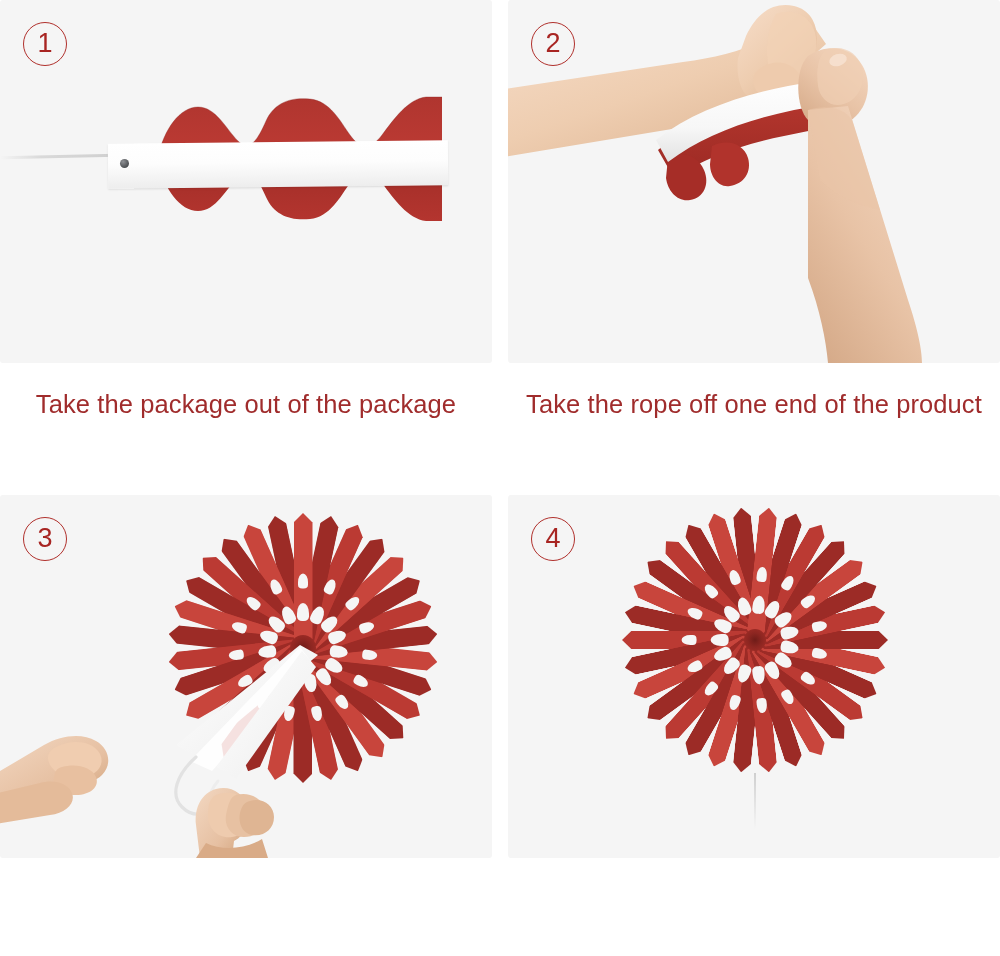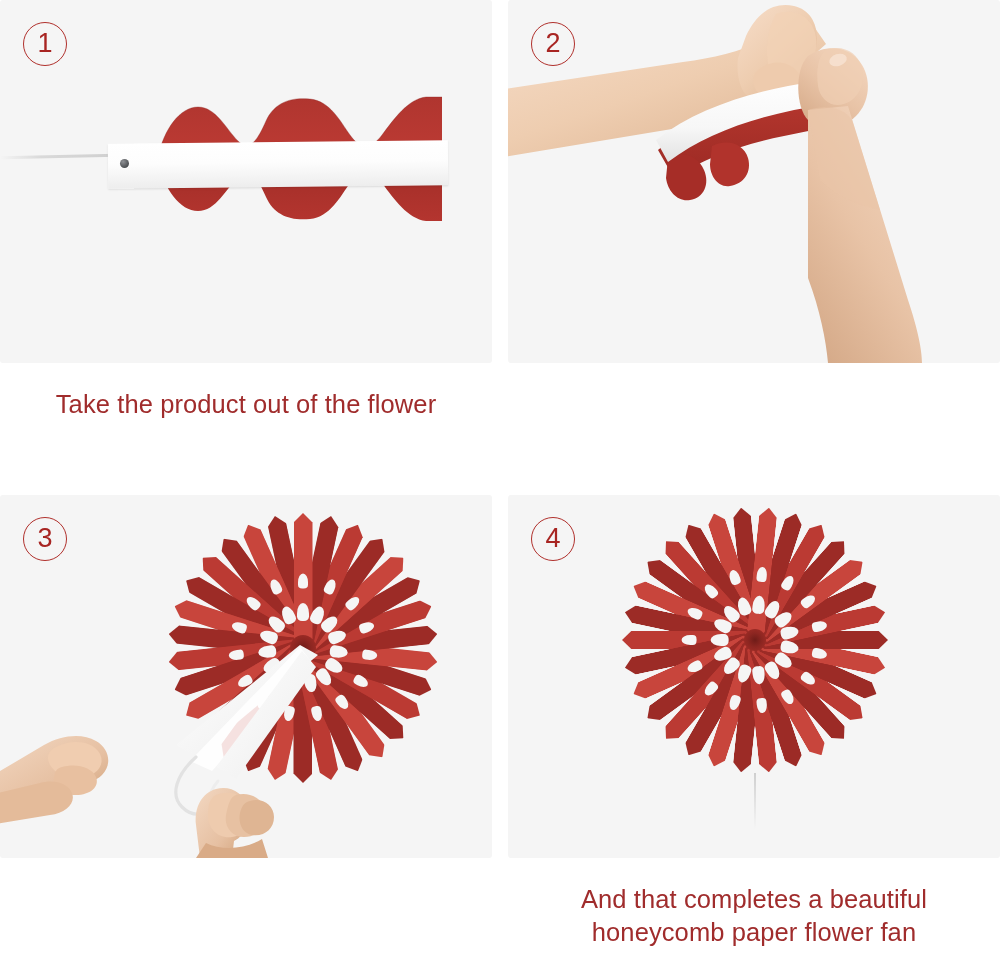--- a/index.html
+++ b/index.html
@@ -132,21 +132,21 @@
         </svg>
 
         <div class="string"></div>
         <div class="card"></div>
         <div class="eyelet"></div>
       </div>
     </div>
 
     <div class="badge" style="left:23px;top:22px;">1</div>
 
-    <div class="caption" style="top:388px;">Take the product out of the flower</div>
+    <div class="caption" style="top:388px;">Take the package out of the package</div>
   </div>
 
   <div class="cell" style="left:508px;top:0;width:492px;height:363px;">
     <div class="panel" style="width:492px;height:363px;">
       <div class="s2wrap">
 
         <svg width="492" height="363" viewBox="0 0 492 363">
           <defs>
             <linearGradient id="sk1" x1="0.1" y1="0" x2="0.9" y2="1">
               <stop offset="0%" stop-color="#f6dcc7"></stop>
@@ -200,20 +200,21 @@
           <path d="M300,110 C318,104 336,108 344,120 L372,210
                    C352,206 328,196 312,180 Z" fill="#e9c5a8" opacity=".55"></path>
 
           <ellipse cx="330" cy="60" rx="9" ry="6" fill="#f7e2d1" opacity=".85" transform="rotate(-18 330 60)"></ellipse>
         </svg>
       </div>
     </div>
 
     <div class="badge" style="left:23px;top:22px;">2</div>
 
+    <div class="caption" style="top:388px;">Take the rope off one end of the product</div>
   </div>
 
   <div class="cell" style="left:0;top:495px;width:492px;height:363px;">
     <div class="panel" style="width:492px;height:363px;">
 
       <div class="fanbox" id="fan3" style="left:168px;top:18px;width:270px;height:270px;">
           <div class="blade dark" style="transform: translate(-50%, -100%) rotate(348deg);">
             <i style="height: 135px; width: 19px; left: -9.5px;"></i>
           </div>
           <div class="blade lite" style="transform: translate(-50%, -100%) rotate(336deg);">
@@ -627,17 +628,15 @@
           <div class="hole" style="transform: translate(-50%, -100%) rotate(342deg); height: 74.48px;">
             <b style="height: 15px; width: 10px; left: -5px; margin-bottom: 58.52px;"></b>
           </div>
           <div class="hub" id="hub4" style="width:22px;height:22px;"></div>
         </div>
       <div class="hang" style="top:278px;height:56px;left:247px;"></div>
     </div>
 
     <div class="badge" style="left:23px;top:22px;">4</div>
 
-    <div class="caption" style="top:388px;">And that completes a beautiful
-honeycomb paper flower fan</div>
   </div>
 
 </div>
 
 </body></html>

